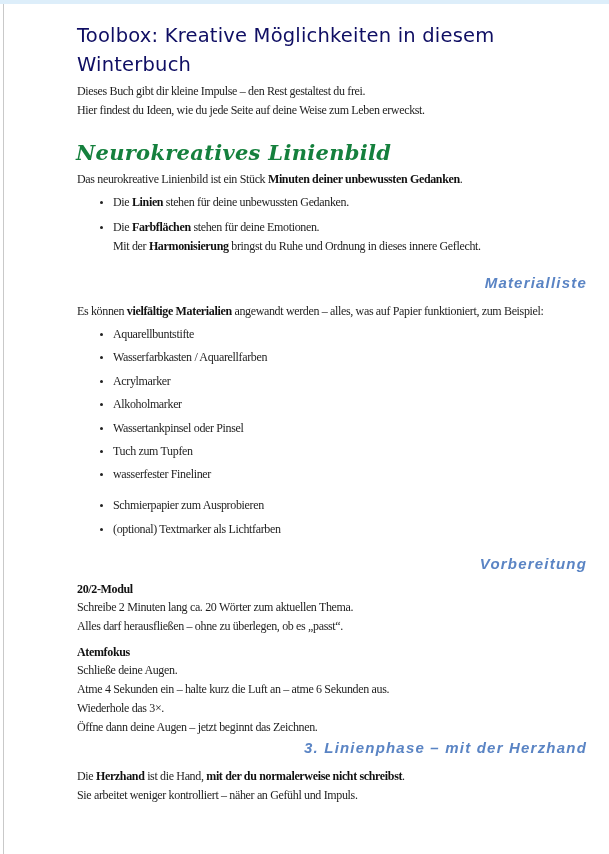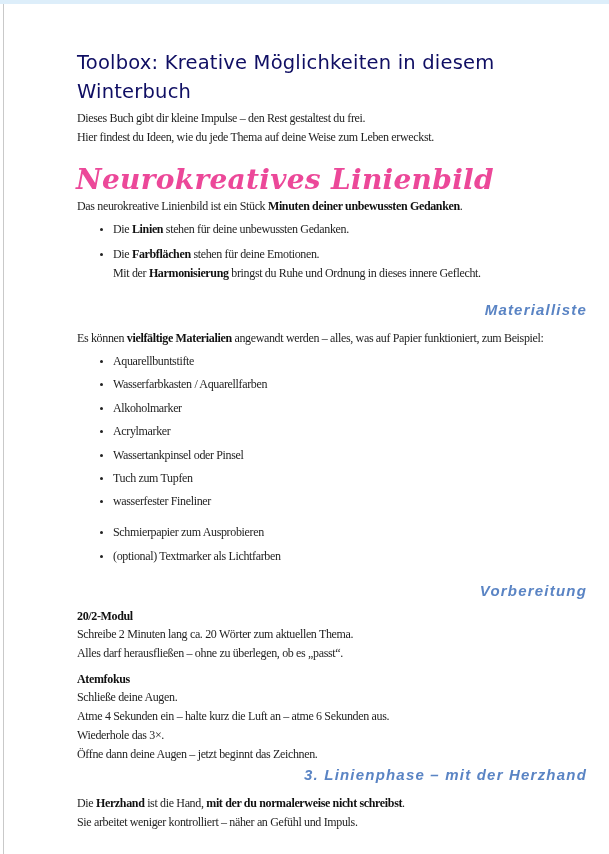--- a/index.html
+++ b/index.html
@@ -25,21 +25,21 @@
     .left-border {
       position: absolute;
       left: 3px; top: 4px;
       width: 1px;
       height: 850px;
       background: #c9c9c9;
     }
     .page {
       position: absolute;
       left: 77px;
-      top: 48px;
+      top: 21px;
       width: 510px;
     }
     .doc-title {
       font-family: "DejaVu Sans", sans-serif;
       font-size: 19.5px;
       line-height: 29px;
       color: #0f0e63;
       font-weight: normal;
       letter-spacing: 0.2px;
       margin: 0;
@@ -54,23 +54,23 @@
     }
     .body-text b {
       font-weight: bold;
       color: #111;
     }
     .intro { margin-top: 3px; }
     .script-heading {
       font-family: "DejaVu Serif", serif;
       font-style: italic;
       font-weight: bold;
-      font-size: 28px;
+      font-size: 21px;
       line-height: 30px;
-      color: #ec4899;
+      color: #15803d;
       margin: 18px 0 0 -1px;
       letter-spacing: 0.3px;
     }
     .sub-heading {
       font-family: Liberation Sans, sans-serif;
       font-style: italic;
       font-size: 15px;
       line-height: 22px;
       color: #5a84c4;
       letter-spacing: 1.2px;
@@ -109,21 +109,21 @@
 
 <div class="page">
 
   <h1 class="doc-title">
     <span>Toolbox: Kreative Möglichkeiten in diesem</span><br>
     <span>Winterbuch</span>
   </h1>
 
   <div class="intro">
     <p class="body-text">Dieses Buch gibt dir kleine Impulse – den Rest gestaltest du frei.</p>
-    <p class="body-text">Hier findest du Ideen, wie du jede Thema auf deine Weise zum Leben erweckst.</p>
+    <p class="body-text">Hier findest du Ideen, wie du jede Seite auf deine Weise zum Leben erweckst.</p>
   </div>
 
   <h2 class="script-heading">Neurokreatives Linienbild</h2>
 
   <p class="body-text" style="margin-top:2px;">
     <span>Das neurokreative Linienbild ist ein Stück </span><b>Minuten deiner unbewussten Gedanken</b><span>.</span>
   </p>
 
   <ul class="bullets" style="margin-top:4px;">
     <li class="body-text" style="margin-bottom:6px;">
@@ -137,22 +137,22 @@
 
   <h3 class="sub-heading" style="margin-top:16px;">Materialliste</h3>
 
   <p class="body-text" style="margin-top:8px;">
     <span>Es können </span><b>vielfältige Materialien</b><span> angewandt werden – alles, was auf Papier funktioniert, zum Beispiel:</span>
   </p>
 
   <ul class="bullets" style="margin-top:4px;">
     <li class="body-text" style="margin-bottom:4.4px;">Aquarellbuntstifte</li>
     <li class="body-text" style="margin-bottom:4.4px;">Wasserfarbkasten / Aquarellfarben</li>
+    <li class="body-text" style="margin-bottom:4.4px;">Acrylmarker</li>
     <li class="body-text" style="margin-bottom:4.4px;">Alkoholmarker</li>
-    <li class="body-text" style="margin-bottom:4.4px;">Acrylmarker</li>
     <li class="body-text" style="margin-bottom:4.4px;">Wassertankpinsel oder Pinsel</li>
     <li class="body-text" style="margin-bottom:4.4px;">Tuch zum Tupfen</li>
     <li class="body-text" style="margin-bottom:4.4px;">wasserfester Fineliner</li>
     <li class="body-text" style="margin-bottom:4.4px;margin-top:12px;">Schmierpapier zum Ausprobieren</li>
     <li class="body-text">(optional) Textmarker als Lichtfarben</li>
   </ul>
 
   <h3 class="sub-heading" style="margin-top:14px;">Vorbereitung</h3>
 
   <div style="margin-top:6px;">

